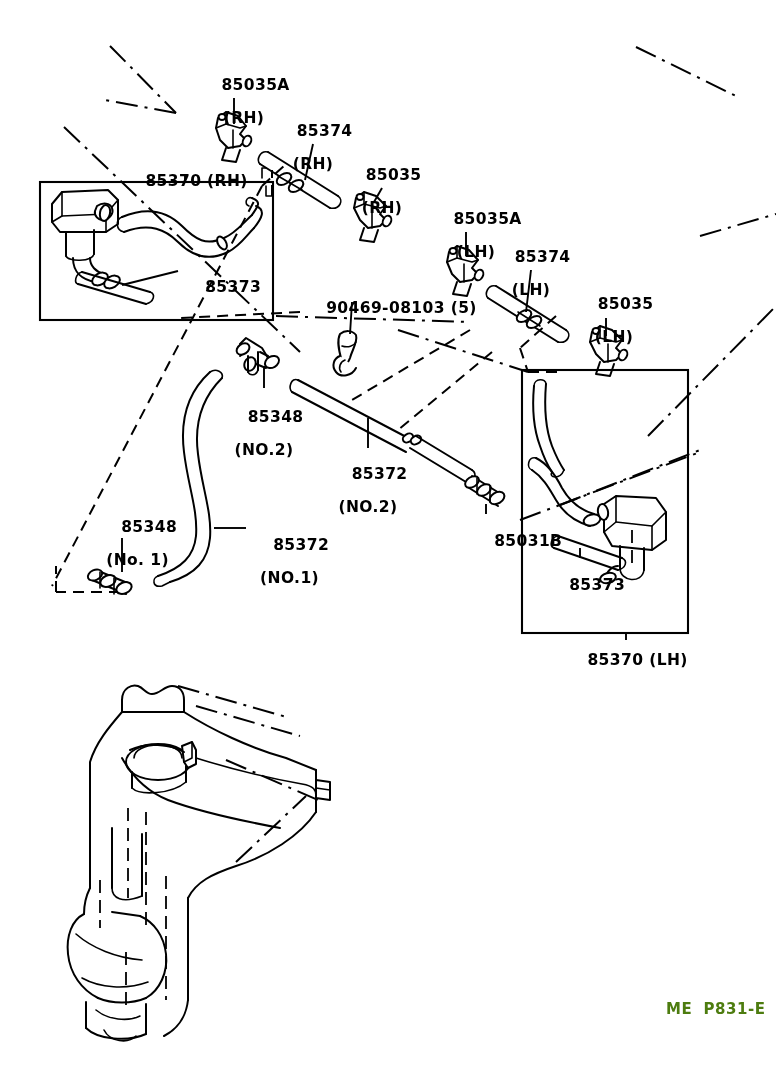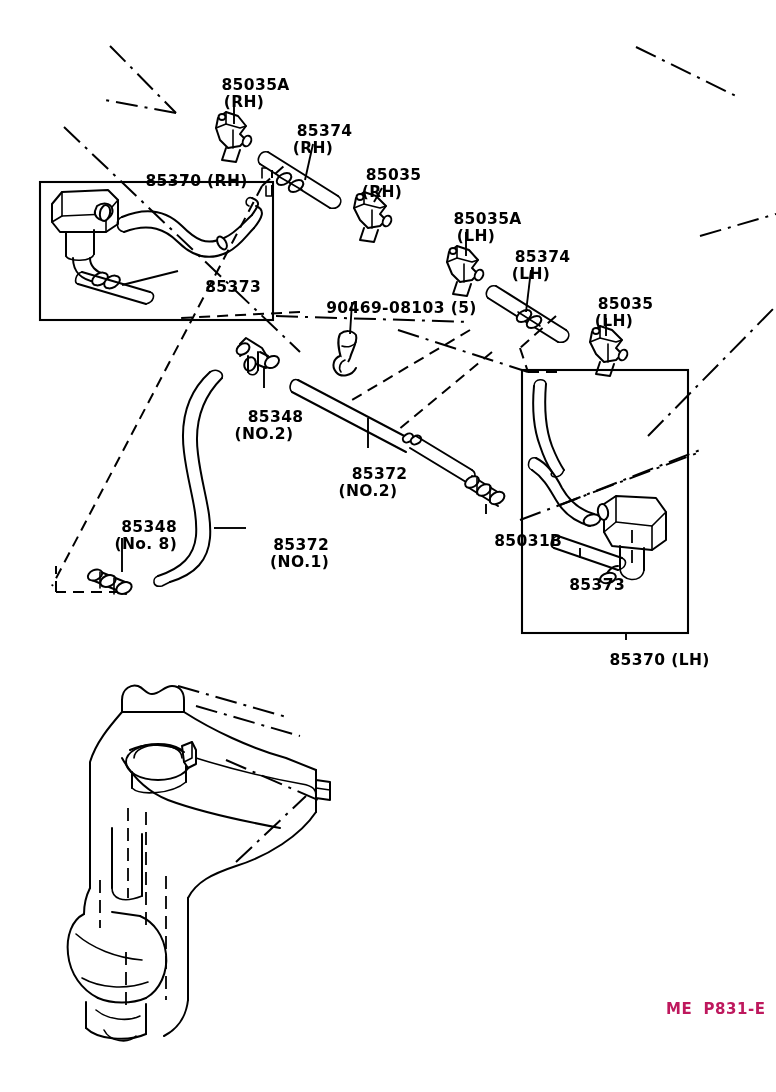--- a/index.html
+++ b/index.html
@@ -30,29 +30,29 @@
     color: #000000;
     font-family: "DejaVu Sans", sans-serif;
     font-weight: bold;
     font-size: 15.5px;
     letter-spacing: 0.4px;
     line-height: 17px;
     white-space: pre;
     user-select: none;
   }
   .lbl.c  { text-align: center; transform: translateX(-50%); }
-  .lbl.l  { text-align: right; }
-  .lbl .ln2 { display: block; }
+  .lbl.l  { text-align: center; }
+  .lbl .ln2 { display: block; margin-top: 16px; }
   #footer-code {
     position: absolute;
     font-family: "DejaVu Sans", sans-serif;
     font-weight: bold;
     font-size: 15px;
     letter-spacing: 0.5px;
-    color: #be185d;
+    color: #4d7c0f;
     white-space: pre;
   }
 </style>
 </head>
 <body>
 
 <div id="page">
 
   <svg id="art" viewBox="0 0 776 1092" xmlns="http://www.w3.org/2000/svg">
 
@@ -408,32 +408,32 @@
 
   <div class="lbl c" style="left:368px; top:449px;">
     <span>85372</span><span class="ln2">(NO.2)</span>
   </div>
 
   <div class="lbl l" style="left:250px; top:520px;">
     <span>85372</span><span class="ln2">(NO.1)</span>
   </div>
 
   <div class="lbl l" style="left:98px; top:502px;">
-    <span>85348</span><span class="ln2 sub">(No. 8)</span>
+    <span>85348</span><span class="ln2 sub">(No. 1)</span>
   </div>
 
   <div class="lbl l" style="left:471px; top:516px;">
     <span>85031B</span>
   </div>
 
   <div class="lbl l" style="left:546px; top:560px;">
     <span>85373</span>
   </div>
 
-  <div class="lbl c" style="left:648px; top:635px;">
+  <div class="lbl c" style="left:626px; top:635px;">
     <span>85370 (LH)</span>
   </div>
 
   <svg style="position:absolute;left:0;top:0;width:776px;height:1092px;pointer-events:none" viewBox="0 0 776 1092" xmlns="http://www.w3.org/2000/svg">
     <g fill="none" stroke="#000" stroke-width="1.9">
       <line x1="234" y1="98" x2="234" y2="124"></line>
       <line x1="313" y1="144" x2="305" y2="180"></line>
       <line x1="382" y1="188" x2="374" y2="202"></line>
       <line x1="185" y1="175" x2="185" y2="182"></line>
       <line x1="178" y1="271" x2="122" y2="285"></line>

